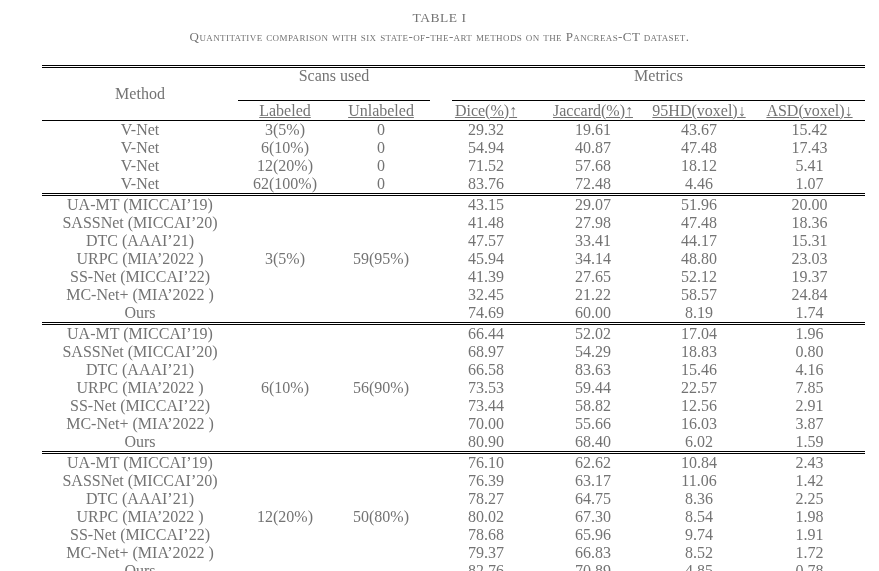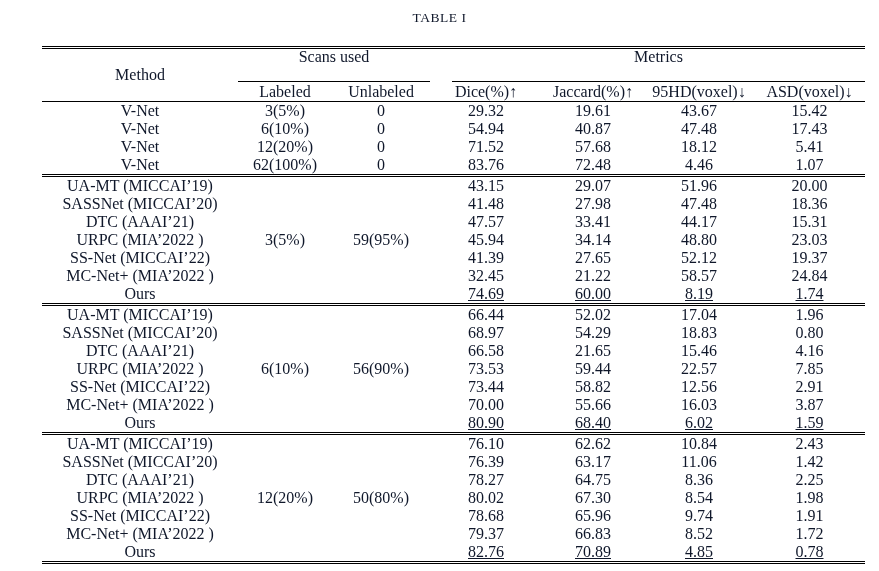--- a/index.html
+++ b/index.html
@@ -2,21 +2,21 @@
 <html><head>
 <meta charset="utf-8">
 <style>
   html,body{margin:0;padding:0;background:#ffffff;}
   .page{
     position:relative;
     width:879px;height:571px;
     background:#ffffff;
     overflow:hidden;
     font-family:"Liberation Serif","DejaVu Serif",serif;
-    color:#0f172a;
+    color:#737373;
   }
   .caption{
     text-align:center;
     padding-top:10px;
   }
   .caption .tnum{
     font-size:13.5px;
     letter-spacing:0.5px;
   }
   .caption .tsub{
@@ -36,49 +36,50 @@
   }
   table.paper-table th, table.paper-table td{
     padding:0;
     text-align:center;
     vertical-align:middle;
     font-weight:normal;
     white-space:nowrap;
     overflow:hidden;
   }
   thead tr.h1 th{height:18px;}
-  thead tr.h2 th{height:19px;}
+  thead tr.h2 th{height:19px;text-decoration:underline;}
   thead{border-bottom:1.8px solid #000;}
   th.span-head{vertical-align:bottom;}
   .span-rule{
     display:block;
     border-bottom:1.2px solid #000;
     padding-bottom:16px;
     line-height:16px;
   }
   .span-rule.inset-left{margin-left:22px;}
   tbody.group{border-top:3px double #000;}
   tbody.group:first-of-type{border-top:none;}
   tbody.group td{height:18px;line-height:18px;}
-  td.bold{font-weight:bold;text-decoration:underline;}
+  td.bold{font-weight:bold;}
   col.c-method{width:196px;}
   col.c-labeled{width:94px;}
   col.c-unlabeled{width:98px;}
   col.c-dice{width:112px;}
   col.c-jaccard{width:102px;}
   col.c-hd{width:110px;}
   col.c-asd{width:111px;}
 </style>
 </head>
 <body>
 
 <div class="page">
 
   <div class="caption">
     <div class="tnum">TABLE I</div>
+    <div class="tsub">Quantitative comparison with six state-of-the-art methods on the Pancreas-CT dataset.</div>
   </div>
 
   <table class="paper-table" id="results-table">
     <colgroup>
       <col class="c-method">
         <col class="c-labeled">
         <col class="c-unlabeled">
       <col class="c-dice">
         <col class="c-jaccard">
         <col class="c-hd">
@@ -223,21 +224,21 @@
           <td>68.97</td>
           <td>54.29</td>
           <td>18.83</td>
           <td>0.80</td>
         </tr>
         <tr>
           <td>DTC (AAAI’21)</td>
           <td></td>
           <td></td>
           <td>66.58</td>
-          <td>21.65</td>
+          <td>83.63</td>
           <td>15.46</td>
           <td>4.16</td>
         </tr>
         <tr>
           <td>URPC (MIA’2022 )</td>
           <td>6(10%)</td>
           <td>56(90%)</td>
           <td>73.53</td>
           <td>59.44</td>
           <td>22.57</td>

